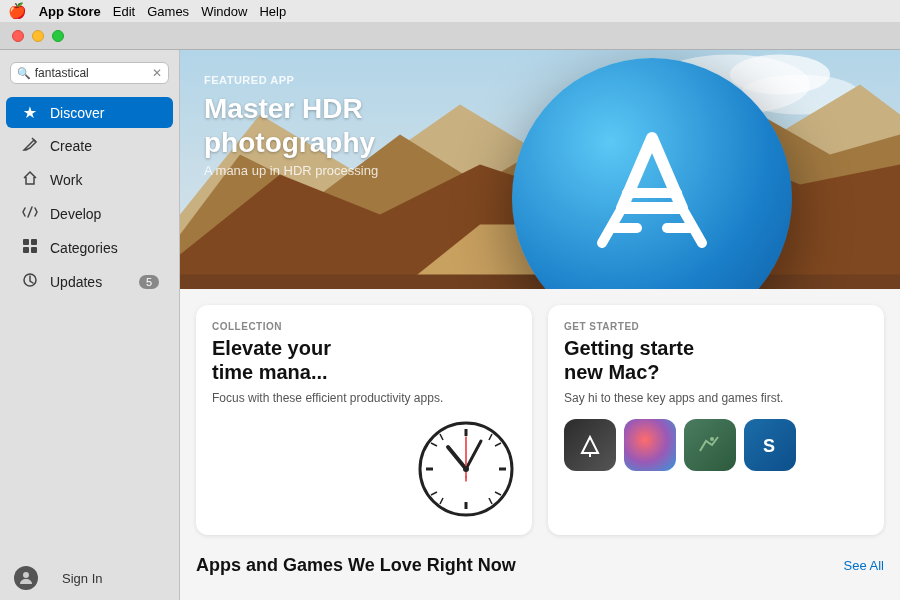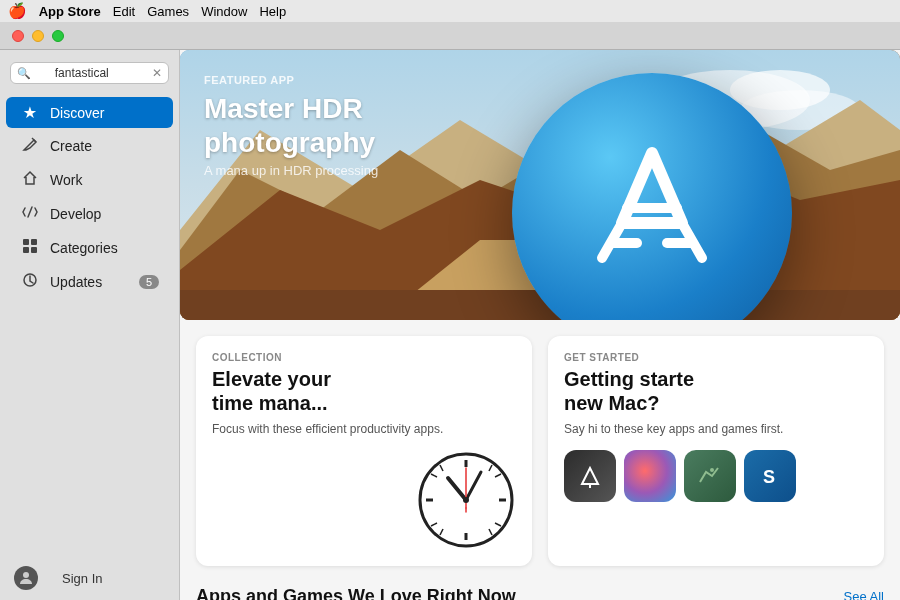--- a/index.html
+++ b/index.html
@@ -84,21 +84,20 @@
       padding: 3px 6px;
       gap: 4px;
     }
     .search-bar input {
       border: none;
       outline: none;
       background: transparent;
       font-size: 12px;
       width: 100%;
       color: #333;
-      margin-left: 20px;
     }
     .search-icon-small {
       color: #888;
       font-size: 11px;
     }
     .clear-btn {
       color: #888;
       font-size: 12px;
       cursor: pointer;
       line-height: 1;
@@ -162,25 +161,24 @@
     .main-content {
       flex: 1;
       background: #f5f5f5;
       overflow-y: auto;
       position: relative;
     }
 
     
     .hero-banner {
       width: 100%;
-      height: 270px;
+      height: 239px;
       position: relative;
       overflow: hidden;
       background: linear-gradient(135deg, #7bafd4 0%, #5a9ec7 20%, #c8a87a 50%, #a06030 70%, #6b4020 100%);
-      border-radius: 9px;
     }
     .hero-text-overlay {
       position: absolute;
       top: 24px;
       left: 24px;
       z-index: 2;
     }
     .hero-label {
       font-size: 11px;
       font-weight: 600;

